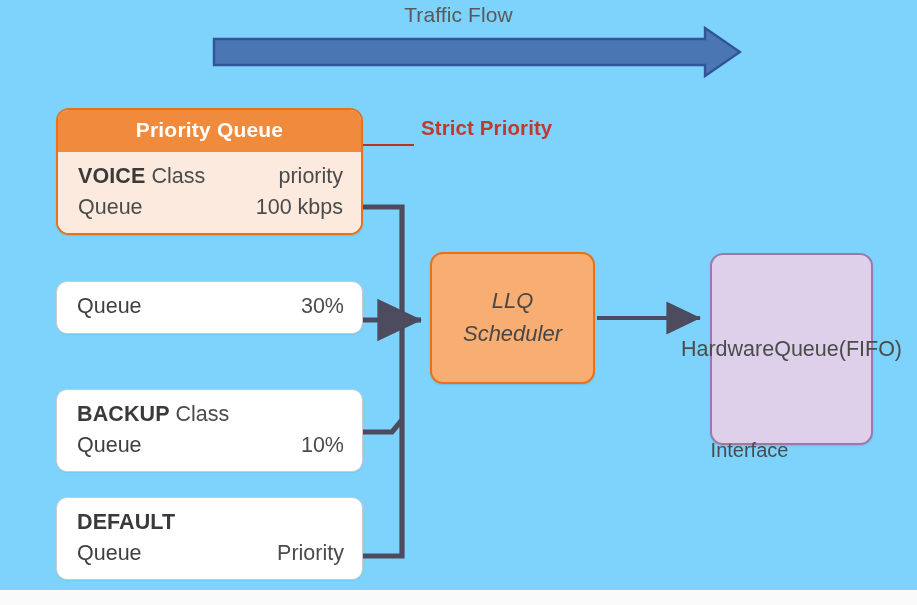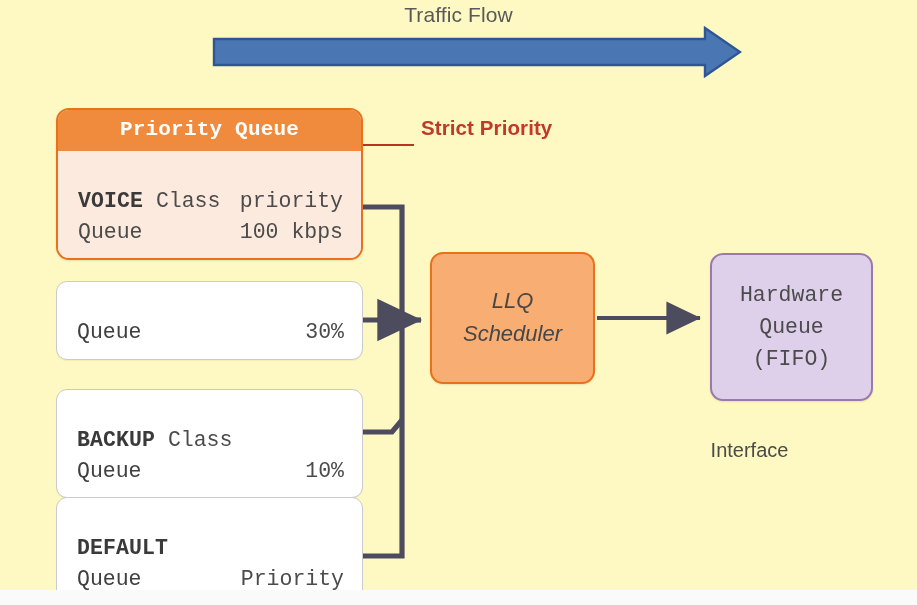--- a/index.html
+++ b/index.html
@@ -9,21 +9,21 @@
     background: #ffffff;
   }
   body {
     font-family: "Liberation Sans", "DejaVu Sans", sans-serif;
     -webkit-font-smoothing: antialiased;
   }
   #canvas {
     position: relative;
     width: 917px;
     height: 605px;
-    background: #fef9c3;
+    background: #7dd3fc;
     overflow: hidden;
   }
 
   
   #traffic-flow-title {
     position: absolute;
     left: 0;
     top: 3px;
     width: 917px;
     text-align: center;
@@ -52,25 +52,23 @@
   
   .queue-box {
     position: absolute;
     left: 56px;
     width: 307px;
     box-sizing: border-box;
     border: 1.6px solid #c9cbcd;
     border-radius: 11px;
     background: #ffffff;
     box-shadow: 0 1px 1px rgba(0,0,0,0.05);
-    font-family: Liberation Mono, monospace;
   }
   .queue-rows {
     padding: 9px 18px 11px 20px;
-    margin-top: 26px;
   }
   .qrow {
     display: flex;
     justify-content: space-between;
     align-items: baseline;
     line-height: 1.42;
     white-space: nowrap;
   }
   .qrow .left {
     font-size: 21.5px;
@@ -155,31 +153,30 @@
     color: #474747;
     line-height: 1.48;
   }
 
   
   #hardware-queue-box {
     position: absolute;
     left: 710px;
     top: 253px;
     width: 163px;
-    height: 148px;
+    height: 192px;
     box-sizing: border-box;
     border: 2px solid #9c79ad;
     border-radius: 13px;
     background: #ded0ea;
     display: flex;
-    flex-direction: column;
+    flex-direction: row;
     align-items: center;
     justify-content: center;
     box-shadow: 0 1px 2px rgba(0,0,0,0.10);
-    font-family: Liberation Mono, monospace;
   }
   #hardware-queue-box .ln {
     font-size: 21.5px;
     color: #4b4b4b;
     line-height: 1.5;
   }
   #interface-label {
     position: absolute;
     left: 668px;
     top: 439px;

